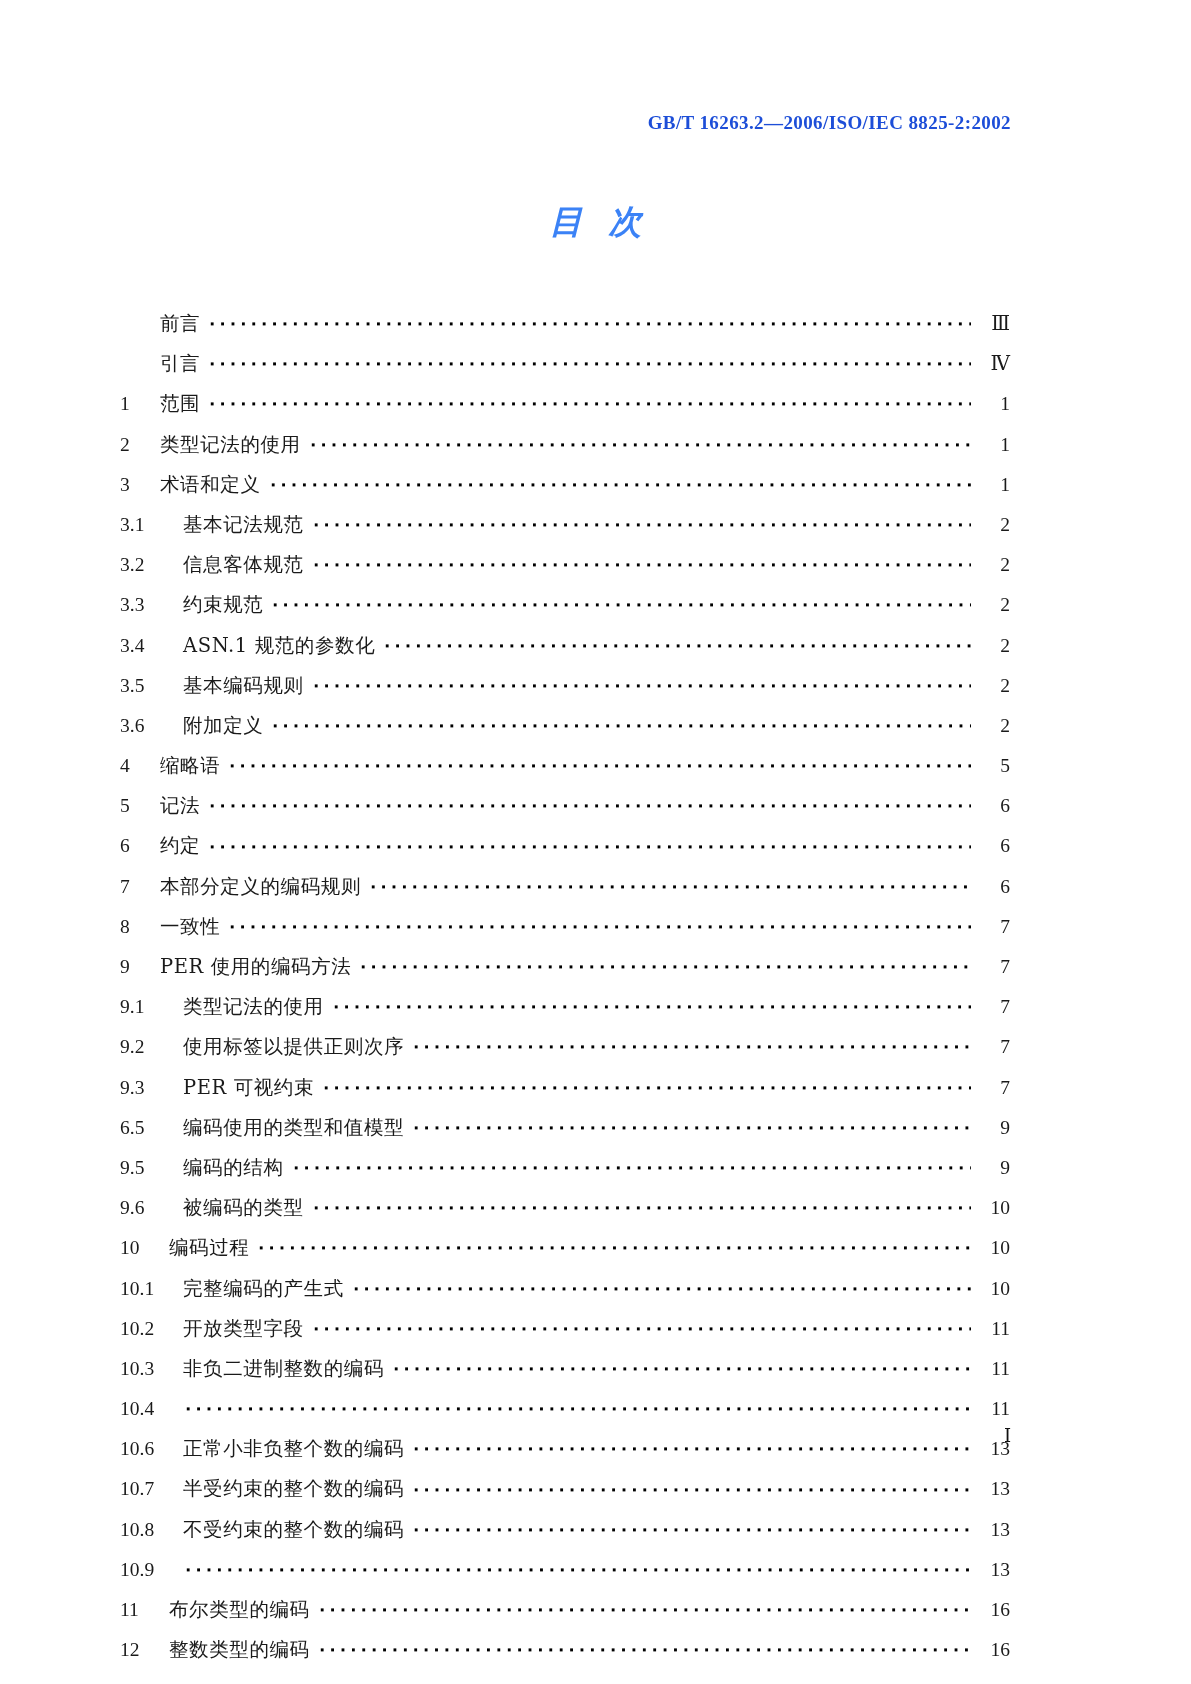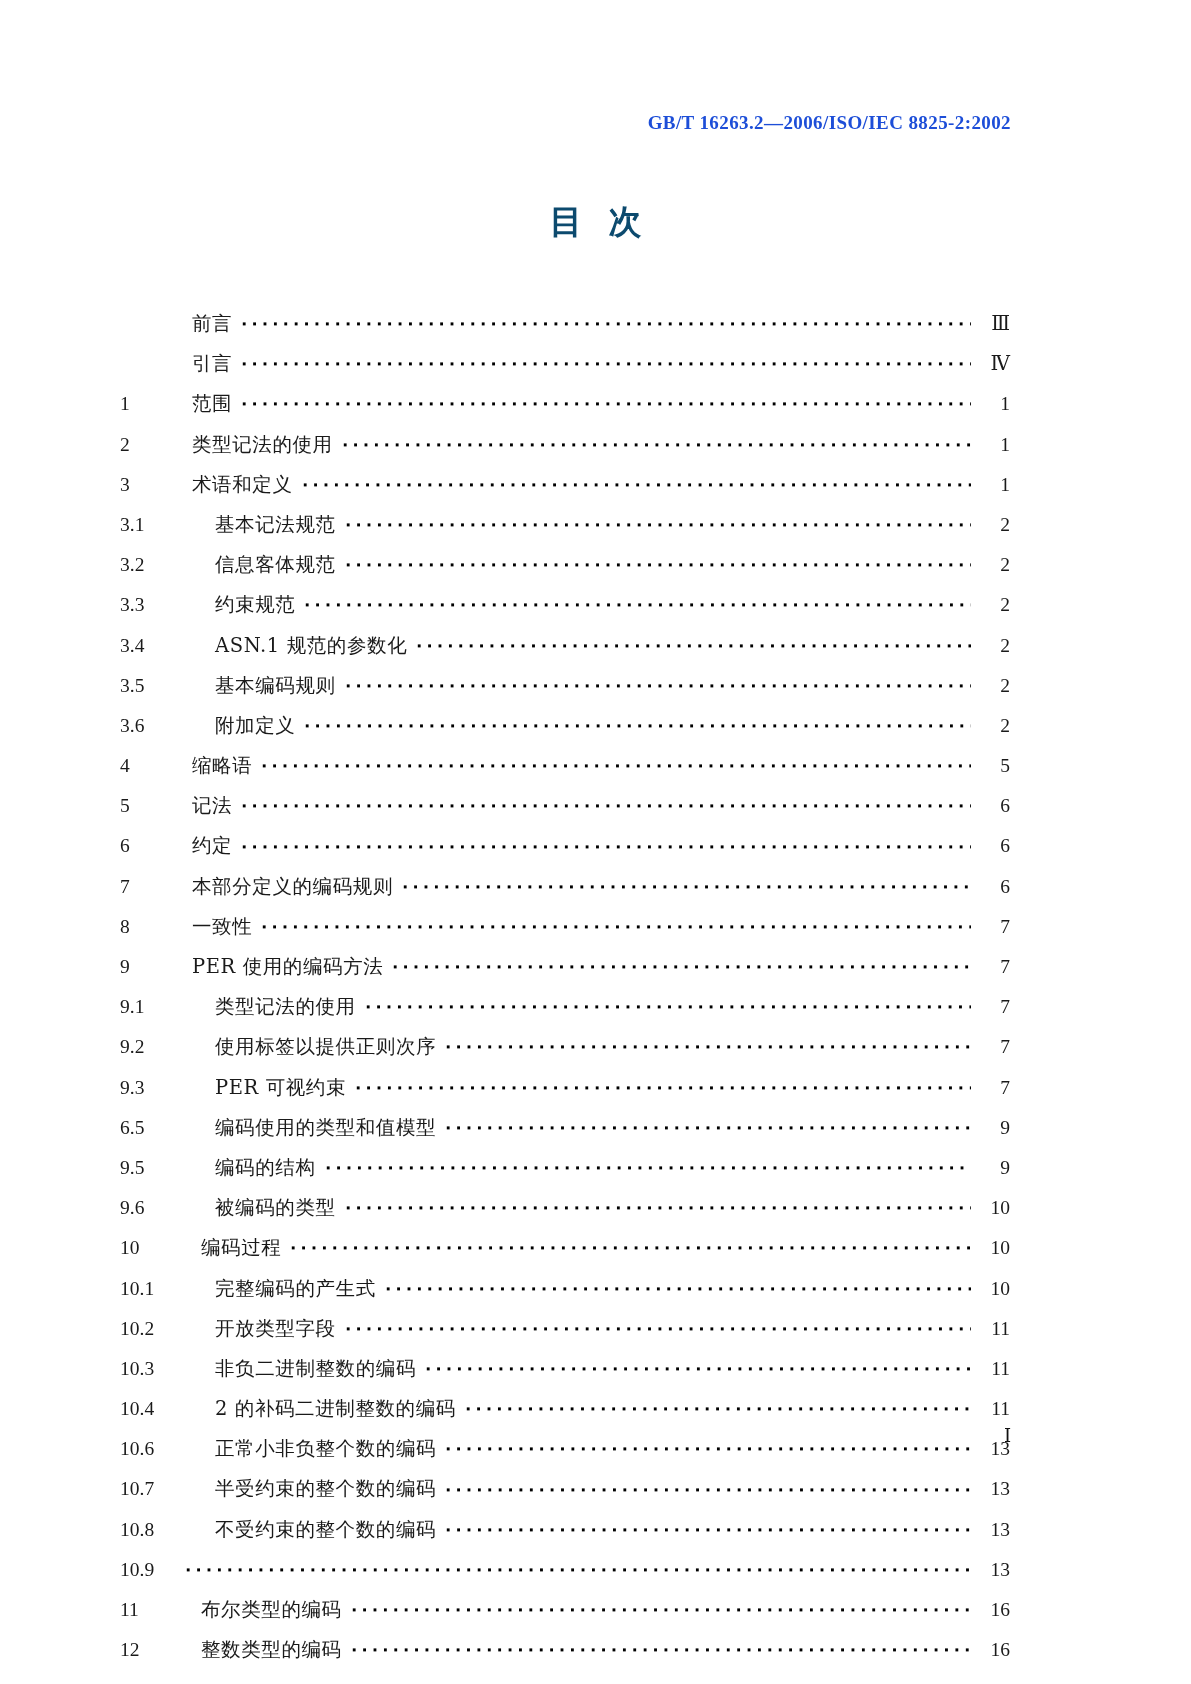--- a/index.html
+++ b/index.html
@@ -44,21 +44,22 @@
     position: absolute;
     top: 200px;
     left: 0;
     width: 1191px;
     text-align: center;
     font-family: "DejaVu Sans", "Liberation Sans", sans-serif;
     font-weight: bold;
     font-size: 33px;
     letter-spacing: 26px;
     text-indent: 26px;
-    color: #0c4a6e;
+    color: #3b82f6;
+    font-style: italic;
   }
 
   
   .toc {
     position: absolute;
     top: 304px;
     left: 120px;
     width: 890px;
   }
 
@@ -83,21 +84,20 @@
   .lvl2 .toc-num { min-width: 63px; }
   .lvl1b .toc-num { min-width: 49px; }
 
   .toc-label {
     flex: 0 0 auto;
     white-space: nowrap;
     font-family: "DejaVu Serif", "Liberation Serif", serif;
     font-size: 19.5px;
     letter-spacing: 0.6px;
     padding-right: 7px;
-    margin-left: 32px;
   }
 
   .toc-leader {
     flex: 1 1 auto;
     position: relative;
     overflow: hidden;
     height: 20px;
     align-self: center;
     margin: 0 5px 0 0;
   }
@@ -302,21 +302,20 @@
         <span class="toc-page">11</span>
       </div>
       <div class="toc-row lvl2">
         <span class="toc-num">10.3</span>
         <span class="toc-label">非负二进制整数的编码</span>
         <span class="toc-leader"></span>
         <span class="toc-page">11</span>
       </div>
       <div class="toc-row lvl2">
         <span class="toc-num">10.4</span>
-        <span class="toc-label">2 的补码二进制整数的编码</span>
         <span class="toc-leader"></span>
         <span class="toc-page">11</span>
       </div>
       <div class="toc-row lvl2">
         <span class="toc-num">10.6</span>
         <span class="toc-label">正常小非负整个数的编码</span>
         <span class="toc-leader"></span>
         <span class="toc-page">13</span>
       </div>
       <div class="toc-row lvl2">

